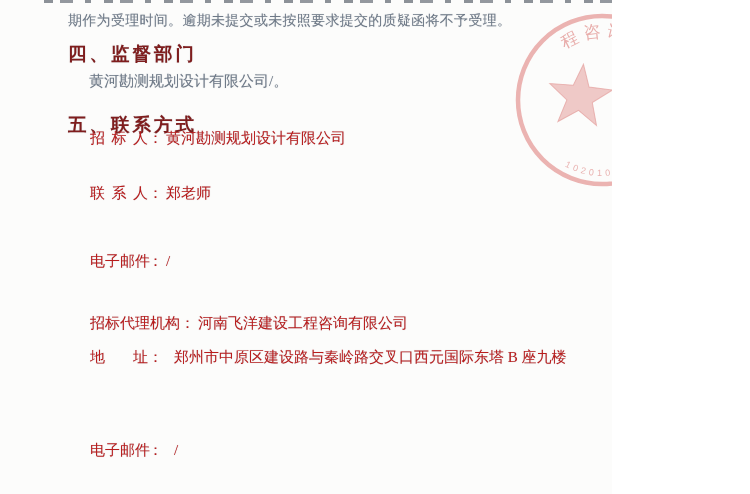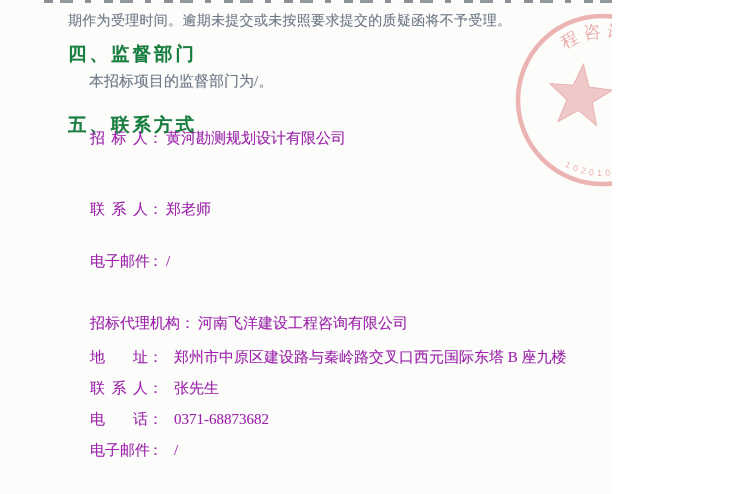--- a/index.html
+++ b/index.html
@@ -32,34 +32,34 @@
   }
   .intro {
     left: 68px; top: 12px;
     font-size: 14px; letter-spacing: .3px;
   }
   .heading {
     position: absolute; left: 68px;
     font-family: "Liberation Sans", "DejaVu Sans", sans-serif;
     font-weight: 700;
     font-size: 18.5px; letter-spacing: 3px;
-    color: #15803d;
+    color: #7f1d1d;
     text-shadow: 0 0 1px rgba(86,95,107,.35);
     white-space: nowrap;
   }
   .h4 { top: 41px; }
   .h5 { top: 112px; }
   .body-text {
     left: 89px; top: 72px;
     font-size: 15px;
   }
   .row {
     position: absolute; left: 90px;
     font-size: 15px;
-    color: #a21caf;
+    color: #b91c1c;
     text-shadow: 0 0 1px rgba(110,121,135,.35);
     white-space: nowrap;
   }
   .row .lbl {
     display: inline-block;
     width: 58px;
     text-align: justify;
     text-align-last: justify;
     vertical-align: bottom;
   }
@@ -81,45 +81,39 @@
 <body>
 
 <div class="page">
 
   <div class="top-remnant"></div>
 
   <div class="line intro">期作为受理时间。逾期未提交或未按照要求提交的质疑函将不予受理。</div>
 
   <div class="heading h4">四、监督部门</div>
 
-  <div class="line body-text">本招标项目的监督部门为/。</div>
+  <div class="line body-text">黄河勘测规划设计有限公司/。</div>
 
   <div class="heading h5">五、联系方式</div>
 
   <div class="row" style="top:129px">
     <span class="lbl">招标人</span><span class="colon">：</span><span class="val">黄河勘测规划设计有限公司</span>
   </div>
-  <div class="row" style="top:200px">
+  <div class="row" style="top:184px">
     <span class="lbl">联系人</span><span class="colon">：</span><span class="val">郑老师</span>
   </div>
   <div class="row" style="top:252px">
     <span class="lbl">电子邮件</span><span class="colon">：</span><span class="val">/</span>
   </div>
 
   <div class="row" style="top:348px">
     <span class="lbl">地址</span><span class="colon">：</span><span class="val indent">郑州市中原区建设路与秦岭路交叉口西元国际东塔 B 座九楼</span>
   </div>
   <div class="row" style="top:314px">
     <span class="lbl wide">招标代理机构</span><span class="colon">：</span><span class="val">河南飞洋建设工程咨询有限公司</span>
-  </div>
-  <div class="row" style="top:379px">
-    <span class="lbl">联系人</span><span class="colon">：</span><span class="val indent">张先生</span>
-  </div>
-  <div class="row" style="top:410px">
-    <span class="lbl">电话</span><span class="colon">：</span><span class="val indent">0371-68873682</span>
   </div>
   <div class="row" style="top:441px">
     <span class="lbl">电子邮件</span><span class="colon">：</span><span class="val indent">/</span>
   </div>
 
   <svg class="seal" viewBox="0 0 106 190" xmlns="http://www.w3.org/2000/svg">
     <defs>
       <path id="sealTopArc" d="M 41.4 60.5 A 63 63 0 0 1 132 40.4" fill="none"></path>
       <path id="sealNumArc" d="M 50.3 152.7 A 76 76 0 0 0 119.5 164.3" fill="none"></path>
     </defs>

